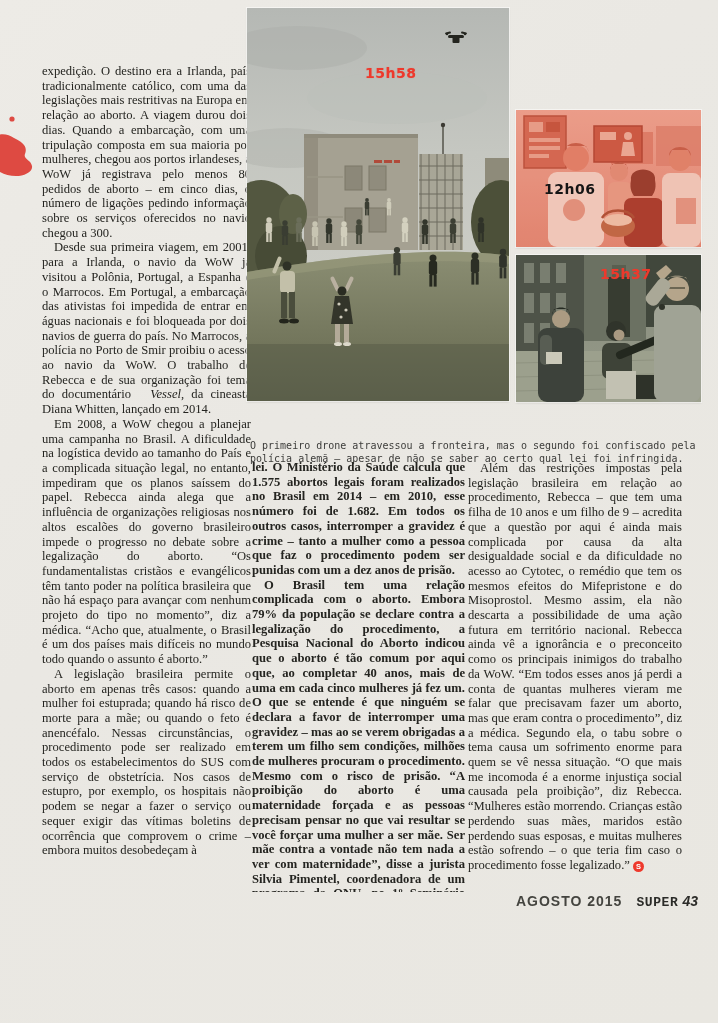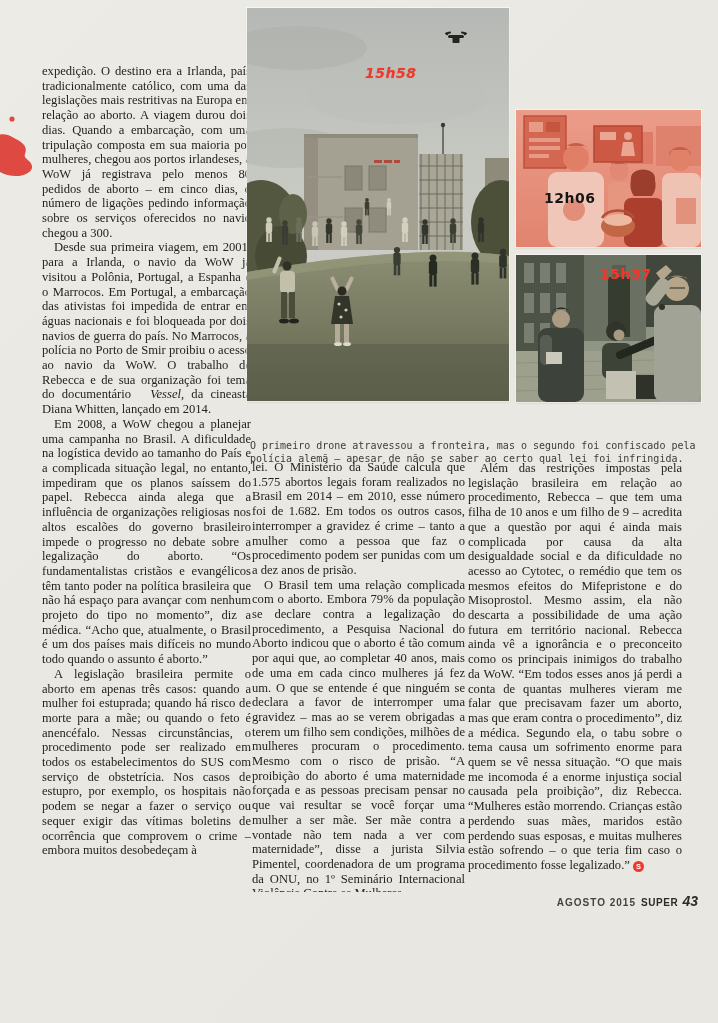--- a/index.html
+++ b/index.html
@@ -9,52 +9,52 @@
     overflow:hidden;
     font-family:"Liberation Serif", serif;
     color:var(--text,#1c1c1c);
   }
   .col{position:absolute; overflow:hidden; text-align:justify;
        font-size:12.6px; line-height:14.7px; color:#242420;}
   .col p{margin:0;}
   .col p.ind{text-indent:12px;}
   .col em{font-style:italic;margin-left:12px;}
   #col1{left:42px; top:64px; width:209px; height:832px;}
-  #col2{left:252px; top:460px; width:213px; height:432px;}
+  #col2{left:252px; top:460px; width:213px; height:432px;font-weight:bold;}
   #col3{left:468px; top:461px; width:214px; height:432px;}
 
   figure{margin:0; padding:0;}
   .photo{position:absolute; overflow:hidden; box-shadow:0 0 0 1px rgba(255,255,255,.55), 0 1px 2px rgba(0,0,0,.15);}
-  #main-photo{left:247px; top:8px; width:262px; height:393px;font-style:italic;}
+  #main-photo{left:247px; top:8px; width:262px; height:393px;}
   #protest-photo{left:516px; top:110px; width:185px; height:137px;}
   #police-photo{left:516px; top:255px; width:185px; height:147px;}
   .photo svg{display:block;}
 
   .ts{position:absolute; font-family:"DejaVu Sans", sans-serif; font-weight:700;
       font-size:14px; letter-spacing:.5px;}
   .ts-red{color:var(--accent_red,#ee392c); text-shadow:0 0 1px rgba(238,57,44,.4);}
   .ts-black{color:var(--timestamp_black,#151515);}
   #ts-main{left:118px; top:57px;}
-  #ts-protest{left:28px; top:80px;}
+  #ts-protest{left:28px; top:71px;}
   #ts-police{left:84px; top:11px;}
 
   #caption{
     position:absolute; left:250px; top:407px; width:452px;
     font-family:"DejaVu Sans Mono", monospace;
     font-size:10px; line-height:12.6px; color:#3c3c3a; text-align:left;margin-top:33px;
   }
 
   #map-fragment{position:absolute; left:-2px; top:110px;}
 
   #footer{
     position:absolute; left:430px; top:892px; width:268px; text-align:right;
     font-family:"Liberation Sans", sans-serif; color:#44443f;
   }
-  #footer .fmonth{font-size:10px; font-weight:700; letter-spacing:1px;}
-  #footer .fmag{font-size:10px; font-weight:800; letter-spacing:.6px; color:#2b2b28; margin-left:5px;}
+  #footer .fmonth{font-size:14px; font-weight:700; letter-spacing:1px;}
+  #footer .fmag{font-size:13px; font-weight:800; letter-spacing:.6px; color:#2b2b28; margin-left:14px;font-family:Liberation Mono, monospace;}
   #footer .fpage{font-size:14px; font-weight:700; font-style:italic; color:#2b2b28; margin-left:4px;text-align:right;}
 
   .endmark{
     display:inline-block; width:11px; height:11px; border-radius:50%;
     background:var(--accent_red,#ee392c); color:#fff;
     font-family:"Liberation Sans", sans-serif; font-size:7.5px; font-weight:700;
     line-height:11px; text-align:center; text-indent:0; margin-left:3px;
     vertical-align:0px;
   }
 </style>

